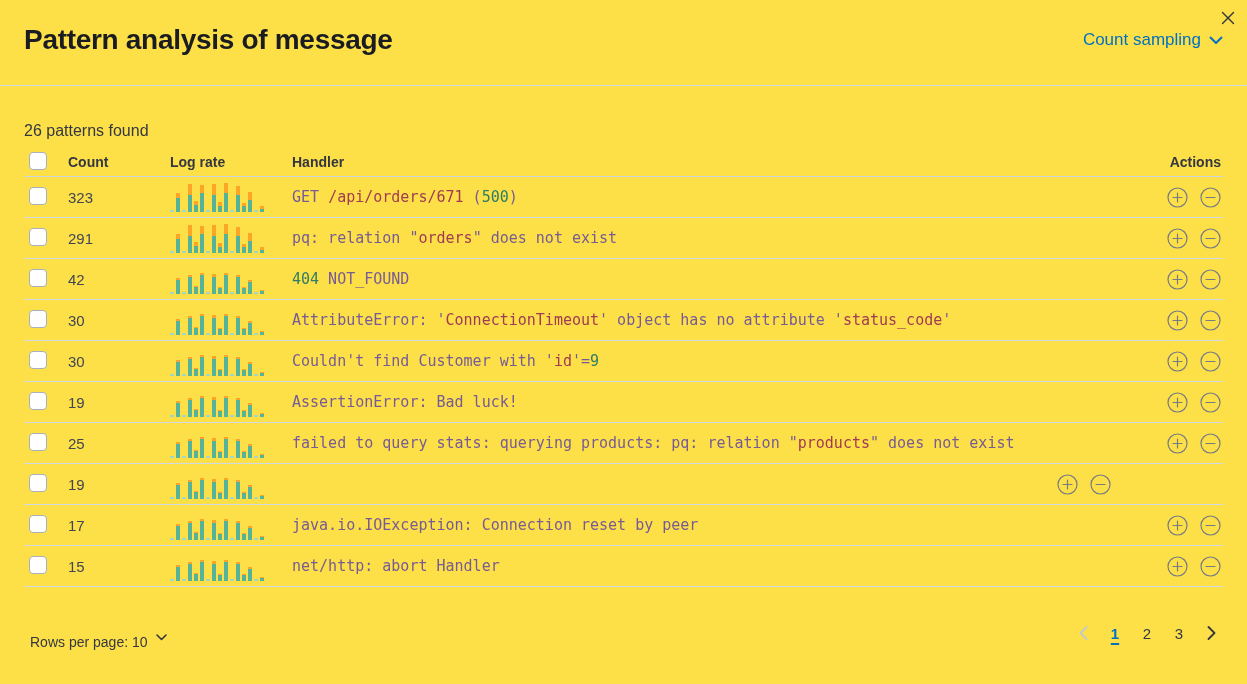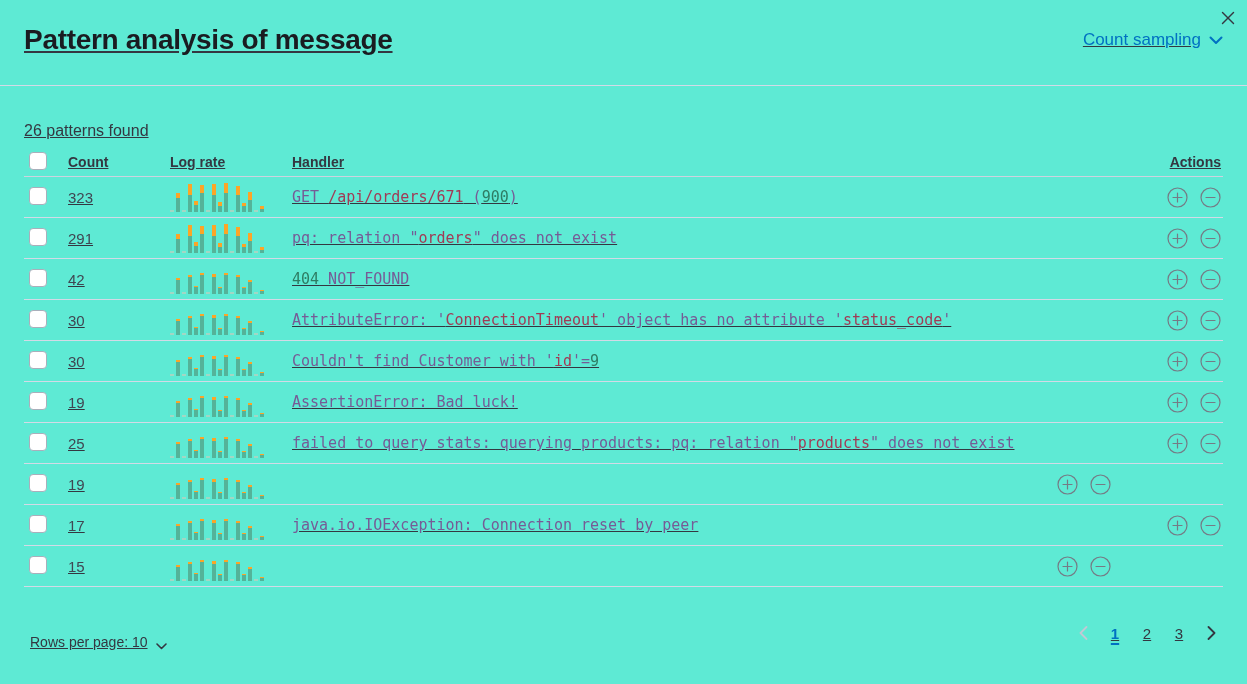--- a/index.html
+++ b/index.html
@@ -11,21 +11,21 @@
     --bar-green:#54B399;
     --bar-green-faded:#A3D7C4;
     --bar-orange:#FCA527;
     --code-purple:#765B96;
     --code-red:#A13A55;
     --code-green:#2E7D64;
   }
   *{box-sizing:border-box;margin:0;padding:0;}
   html,body{background:#fff;}
   body{font-family:"Liberation Sans","DejaVu Sans",sans-serif;color:var(--text);}
-  .flyout{position:relative;width:1247px;height:684px;background:#5eead4;overflow:hidden;text-decoration:underline;}
+  .flyout{position:relative;width:1247px;height:684px;background:#fde047;overflow:hidden;}
 
   
   .flyout-header{display:flex;align-items:center;padding:20px 24px 0 24px;}
   .page-title{font-size:28px;font-weight:bold;color:var(--title);letter-spacing:-0.3px;line-height:40px;}
   .tech-badge{margin-left:16px;display:inline-flex;align-items:center;height:28px;padding:0 16px;
     border:1px solid var(--border);border-radius:14px;background:#fff;
     font-size:12px;font-weight:bold;letter-spacing:0.6px;color:var(--text);white-space:nowrap;}
   .sampling-btn{margin-left:auto;display:inline-flex;align-items:center;gap:8px;background:none;border:none;
     color:var(--link);font-size:17px;font-family:inherit;cursor:pointer;padding:0;}
   .close-btn{position:absolute;top:5px;right:6px;width:26px;height:26px;background:none;border:none;cursor:pointer;
@@ -50,21 +50,21 @@
   .spark .bar.faded .g{background:var(--bar-green-faded);}
   .example-cell{font-family:"DejaVu Sans Mono","Liberation Mono",monospace;font-size:15px;white-space:nowrap;overflow:hidden;}
   .seg-p{color:var(--code-purple);}
   .seg-r{color:var(--code-red);}
   .seg-g{color:var(--code-green);}
   .actions-cell{display:flex;justify-content:flex-end;gap:12px;padding-right:2px;}
   .icon-btn{background:none;border:none;padding:0;cursor:pointer;color:#757B85;display:flex;align-items:center;}
 
   
   .t-footer{display:flex;align-items:center;justify-content:space-between;margin-top:29px;}
-  .rpp-btn{display:inline-flex;align-items:flex-end;gap:8px;background:none;border:none;cursor:pointer;
+  .rpp-btn{display:inline-flex;align-items:flex-start;gap:8px;background:none;border:none;cursor:pointer;
     font-family:inherit;font-size:14px;color:var(--text);padding:0 0 0 6px;margin-top:18px;}
   .pagination{display:flex;align-items:center;gap:8px;}
   .page-btn{background:none;border:none;cursor:pointer;font-family:inherit;font-size:15px;color:var(--text);
     width:24px;height:24px;display:flex;align-items:center;justify-content:center;}
   .page-btn.active{color:var(--link);font-weight:bold;text-decoration:underline;text-underline-offset:4px;text-decoration-thickness:2px;}
   .nav-btn{background:none;border:none;cursor:pointer;width:24px;height:24px;display:flex;align-items:center;justify-content:center;color:var(--text);}
   .nav-btn.disabled{color:#C2C9D4;cursor:default;}
 </style>
 </head>
 <body>
@@ -160,21 +160,21 @@
                 </div>
                 <div class="bar faded">
                   <div class="g" style="height: 2px;"></div>
                 </div>
                 <div class="bar">
                   <div class="o" style="height: 3px;"></div>
                   <div class="g" style="height: 3px;"></div>
                 </div>
               </div>
             </div>
-    <div class="example-cell"><span class="seg-p">GET </span><span class="seg-r">/api/orders/671</span><span class="seg-p"> (</span><span class="seg-g">900</span><span class="seg-p">)</span></div>
+    <div class="example-cell"><span class="seg-p">GET </span><span class="seg-r">/api/orders/671</span><span class="seg-p"> (</span><span class="seg-g">500</span><span class="seg-p">)</span></div>
     <div class="actions-cell">
       <button class="icon-btn" aria-label="Filter for pattern">
         <svg width="21" height="21" viewBox="0 0 21 21" fill="none" stroke="currentColor" stroke-width="1.2" stroke-linecap="round">
           <circle cx="10.5" cy="10.5" r="9.5"></circle>
                   <line x1="10.5" y1="6" x2="10.5" y2="15"></line>
                   <line x1="6" y1="10.5" x2="15" y2="10.5"></line>
         </svg>
       </button>
       <button class="icon-btn" aria-label="Filter out pattern">
         <svg width="21" height="21" viewBox="0 0 21 21" fill="none" stroke="currentColor" stroke-width="1.2" stroke-linecap="round">
@@ -915,20 +915,21 @@
                 </div>
                 <div class="bar faded">
                   <div class="g" style="height: 2px;"></div>
                 </div>
                 <div class="bar">
                   <div class="o" style="height: 1px;"></div>
                   <div class="g" style="height: 3px;"></div>
                 </div>
               </div>
             </div>
+    <div class="example-cell"><span class="seg-p">net/http: abort Handler</span></div>
     <div class="actions-cell">
       <button class="icon-btn" aria-label="Filter for pattern">
         <svg width="21" height="21" viewBox="0 0 21 21" fill="none" stroke="currentColor" stroke-width="1.2" stroke-linecap="round">
           <circle cx="10.5" cy="10.5" r="9.5"></circle>
                   <line x1="10.5" y1="6" x2="10.5" y2="15"></line>
                   <line x1="6" y1="10.5" x2="15" y2="10.5"></line>
         </svg>
       </button>
       <button class="icon-btn" aria-label="Filter out pattern">
         <svg width="21" height="21" viewBox="0 0 21 21" fill="none" stroke="currentColor" stroke-width="1.2" stroke-linecap="round">

